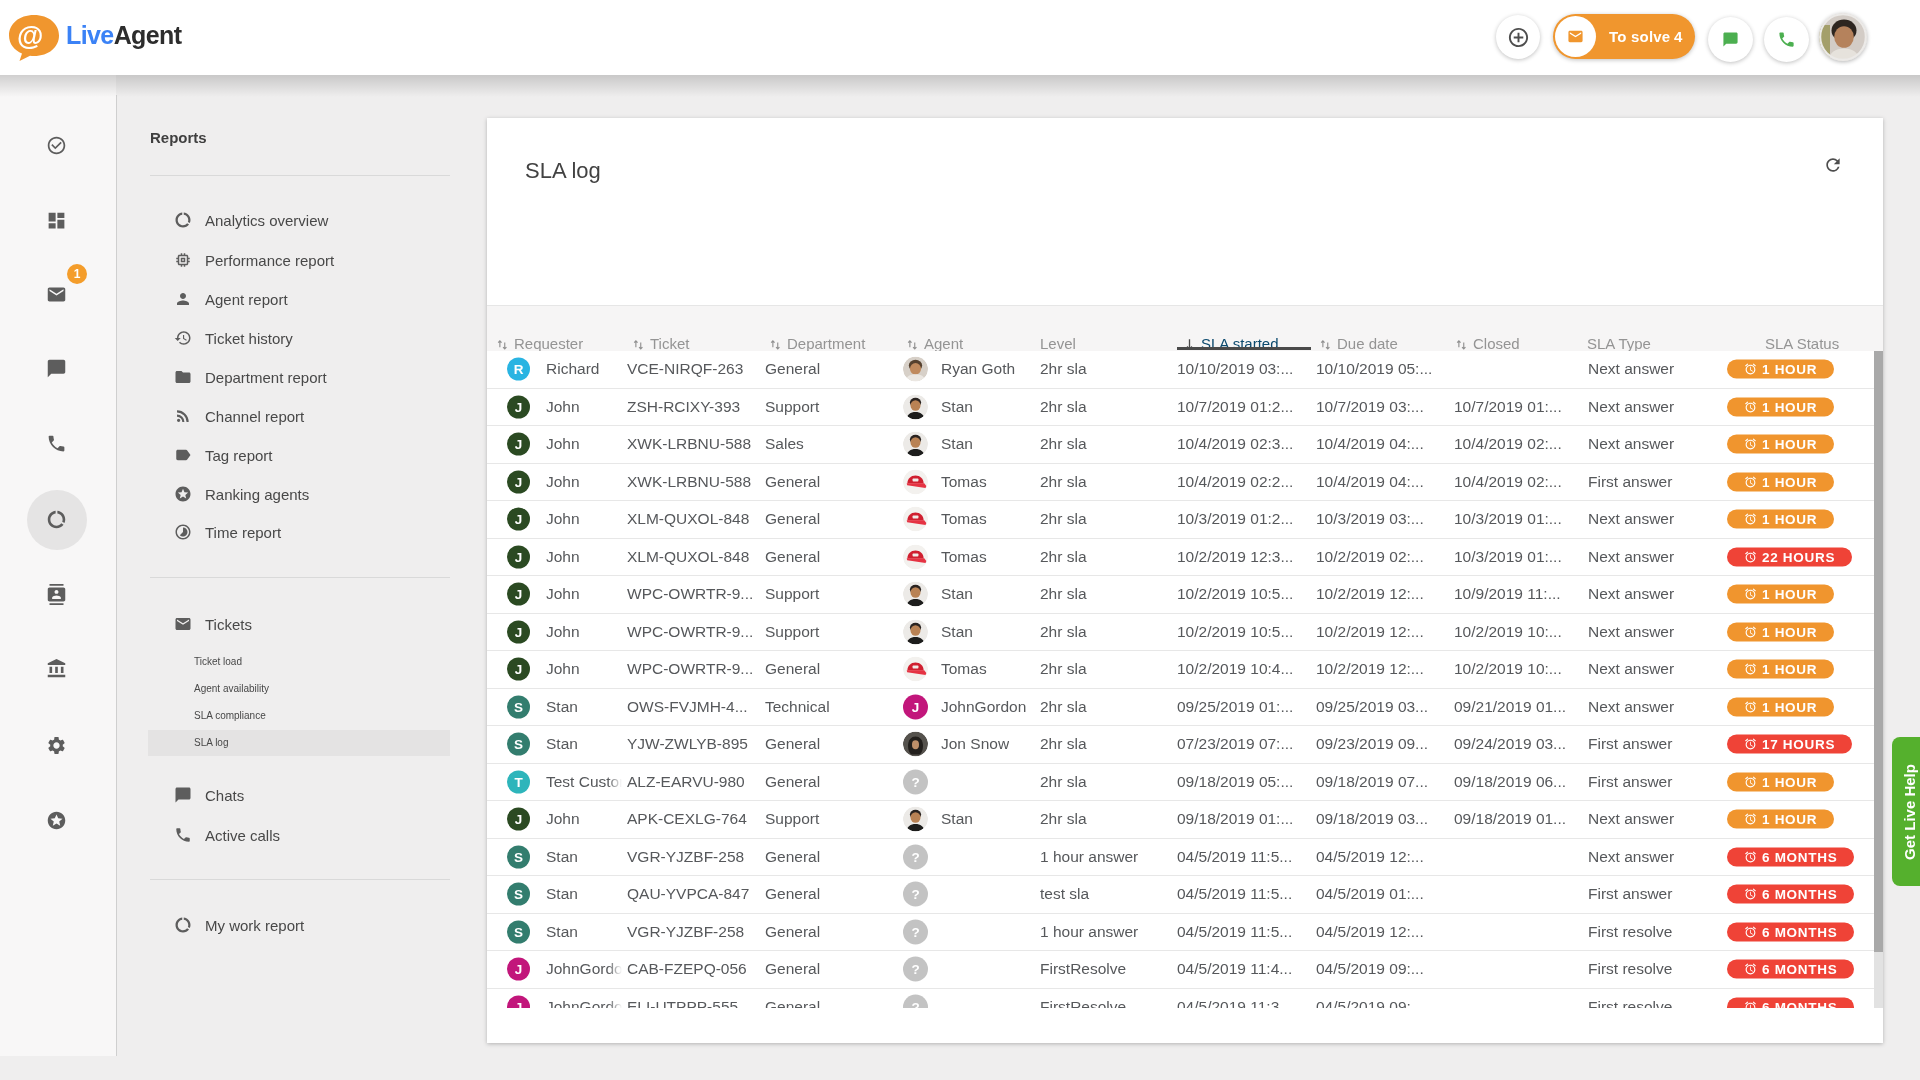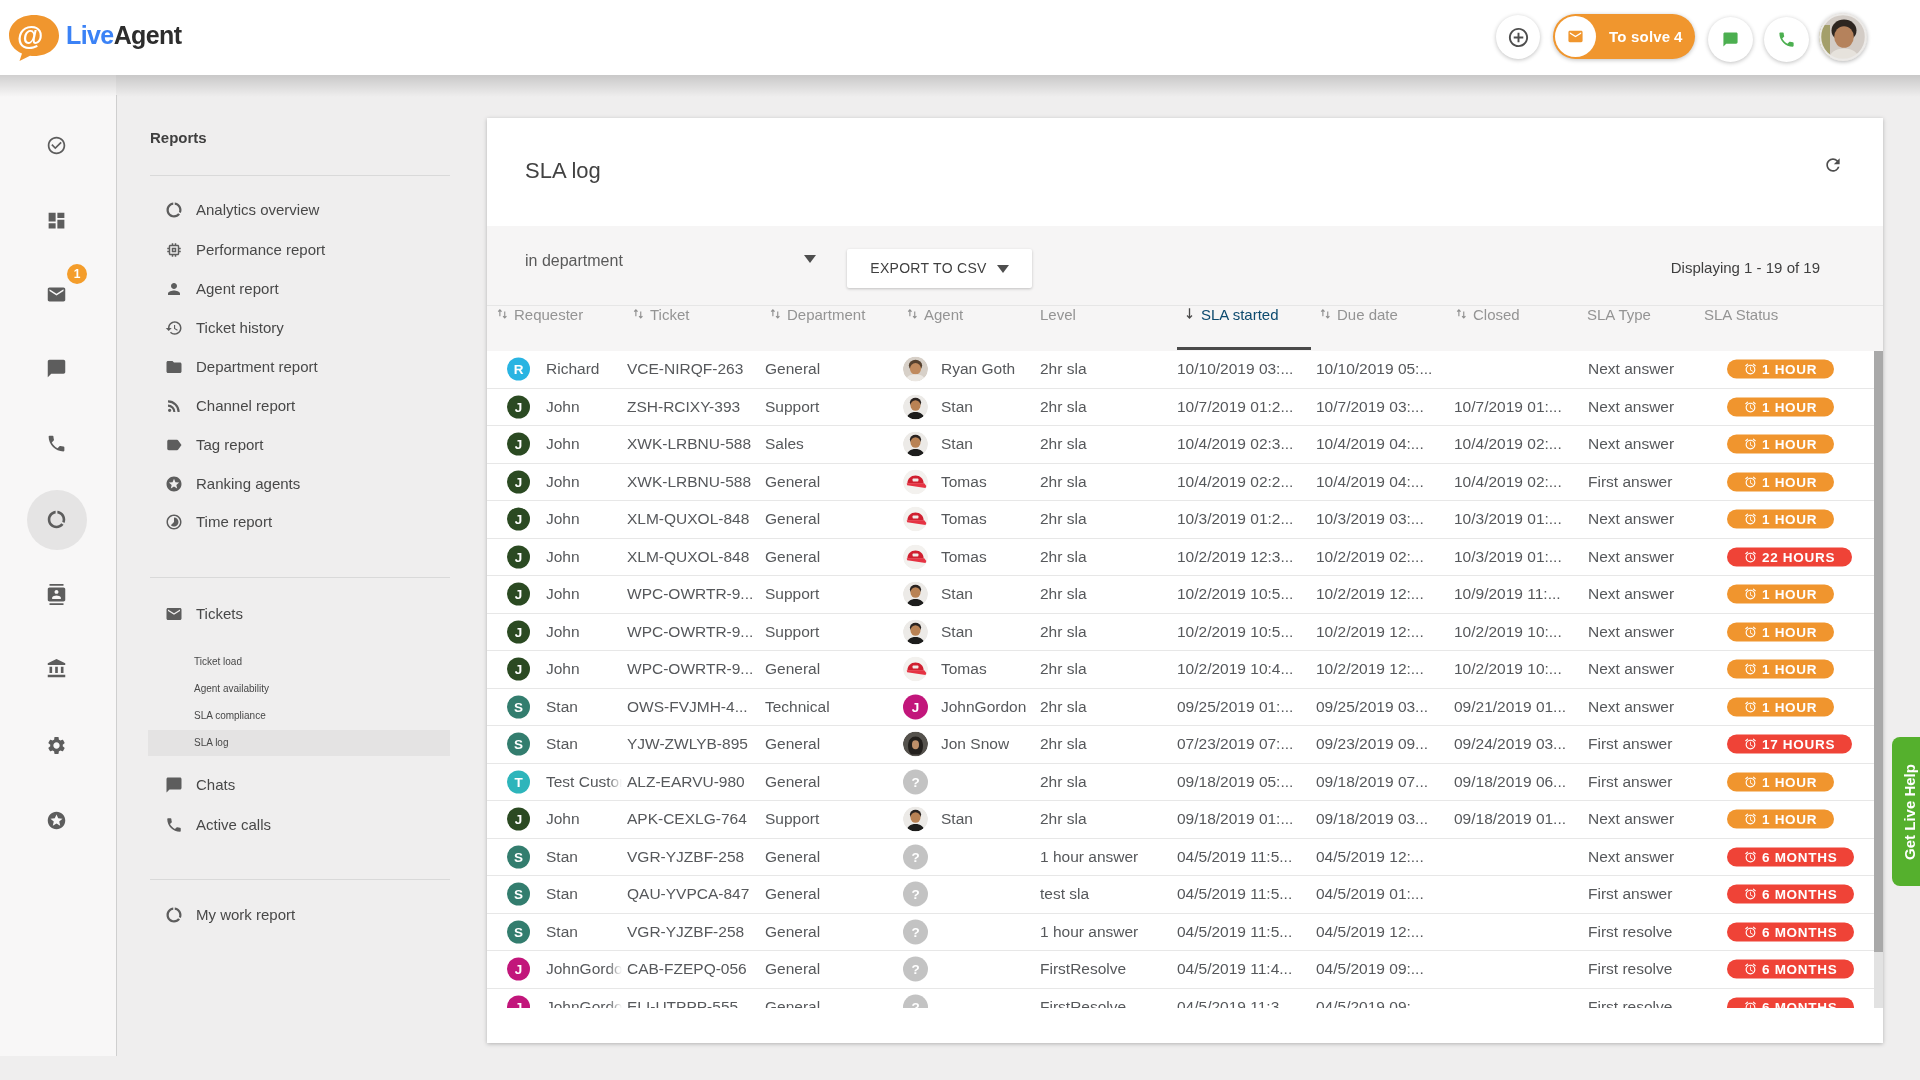--- a/index.html
+++ b/index.html
@@ -19,41 +19,41 @@
 
 .strip{position:absolute;left:0;top:75px;width:116px;height:981px;background:#f8f7f7}
 .vline{position:absolute;left:116px;top:95px;width:1px;height:961px;background:#cfcfcf}
 .sic{position:absolute;left:46px}
 .activec{position:absolute;left:27px;top:414.5px;width:60px;height:60px;border-radius:50%;background:#e5e4e4}
 .mailbadge{position:absolute;left:67px;top:189px;width:20px;height:20px;border-radius:50%;background:#f49d2b;color:#fff;font-size:12px;font-weight:bold;text-align:center;line-height:20px}
 
 .nav{position:absolute;left:117px;top:75px;width:349px;height:981px}
 .navhead{position:absolute;left:33px;top:127px;font-size:15px;font-weight:bold;color:#3f3f3f}
 .navdiv{position:absolute;left:33px;width:300px;height:1px;background:#d9d9d9}
-.navitem{position:absolute;left:48px;height:39px;display:flex;align-items:flex-start}
+.navitem{position:absolute;left:57px;height:39px;display:flex;align-items:center}
 .nicon{width:18px;height:18px;margin-right:13px}
 .nlabel{font-size:15px;color:#484848}
 .subitem{position:absolute;left:77px;height:26px;line-height:26px;font-size:10px;color:#484848}
 .sel{left:31px;padding-left:46px;width:302px;background:#e4e3e3}
 
 .ghelp{position:absolute;left:1892px;top:737px;width:34px;height:149px;background:#55b02d;border-radius:8px 0 0 8px;color:#fff}
 .ghelp span{position:absolute;left:50%;top:50%;transform:translate(-50%,-50%) rotate(-90deg);white-space:nowrap;font-size:15px;font-weight:bold}
 
 .card{position:absolute;left:487px;top:118px;width:1396px;height:925px;background:#fff;box-shadow:0 1px 4px rgba(0,0,0,.25)}
 .cardtitle{position:absolute;left:38px;top:40px;font-size:22px;color:#424242}
 .refresh{position:absolute;left:1336px;top:37px}
 .filter{position:absolute;left:0;top:108px;width:1396px;height:79px;background:#f6f5f5}
 .indep{position:absolute;left:38px;top:26px;font-size:16px;color:#5a5a5a}
 .caret{display:inline-block;width:0;height:0;border-left:6.5px solid transparent;border-right:6.5px solid transparent;border-top:8px solid #4e4e4e;vertical-align:middle}
 .selcaret{position:absolute;left:317px;top:29px}
 .expbtn{position:absolute;left:360px;top:23px;width:185px;height:39px;background:#fff;border-radius:2px;box-shadow:0 1px 3px rgba(0,0,0,.22);font-size:14px;color:#3f3f3f;text-align:center;line-height:39px;letter-spacing:.3px}
 .expbtn .caret{margin-left:10px}
 .displaying{position:absolute;left:1000px;top:33px;width:333px;text-align:right;font-size:15px;color:#3f3f3f}
 .thead{position:absolute;left:0;top:187px;width:1396px;height:46px;background:#f6f5f5;border-top:1px solid #e6e6e6}
-.hc{position:absolute;top:0;height:46px;display:flex;align-items:flex-start;font-size:15px;color:#949494}
+.hc{position:absolute;top:0;height:46px;display:flex;align-items:flex-end;font-size:15px;color:#949494}
 .hc .sort{width:15px;height:15px;margin-right:4px}
 .hsel span{color:#0c4a6e}
 .underline{position:absolute;left:690px;top:229px;width:134px;height:3px;background:#4a4a4a;z-index:5}
 .tbody{position:absolute;left:0;top:233px;width:1387px;height:657px;overflow:hidden}
 .row{position:relative;width:100%;height:37.5px;background:#fff;border-bottom:1px solid #e7e7e7}
 .c{position:absolute;top:50%;transform:translateY(-50%);white-space:nowrap;font-size:15.5px;color:#56585b}
 .lav{position:absolute;width:23px;height:23px;border-radius:50%;color:#fff;font-size:13.5px;font-weight:bold;text-align:center;line-height:23px;top:50%;transform:translateY(-50%)}
 .rav{left:507px}
 .agv{position:absolute;left:903px;top:50%;transform:translateY(-50%);width:25px;height:25px}
 .agv .lav{position:static;display:block;width:25px;height:25px;line-height:25px;transform:none}
@@ -304,26 +304,20 @@
       </span>
       <span class="nlabel">My work report</span>
     </div>
 </div>
 
 <div class="card">
   <div class="cardtitle">SLA log</div>
   <svg class="refresh" width="20" height="20" viewBox="0 0 24 24">
       <path fill="#4e4e4e" d="M17.65 6.35A7.958 7.958 0 0012 4c-4.42 0-7.99 3.58-8 8s3.58 8 8 8c3.73 0 6.84-2.55 7.73-6h-2.08A5.99 5.99 0 0112 18c-3.31 0-6-2.69-6-6s2.69-6 6-6c1.66 0 3.14.69 4.22 1.78L13 11h7V4l-2.35 2.35z"></path>
     </svg>
-  <div class="filter">
-    <span class="indep">in department</span>
-    <span class="caret selcaret"></span>
-    <div class="expbtn">EXPORT TO CSV<span class="caret"></span></div>
-    <div class="displaying">Displaying 1 - 19 of 19</div>
-  </div>
   <div class="thead">
 <div class="hc" style="left:8px">
         <svg class="sort" viewBox="0 0 16 16">
           <g stroke="#8f8f8f" fill="none" stroke-width="1.2">
             <path d="M5.2 11V4.2M3.4 6l1.8-1.9L7 6"></path>
             <path d="M10.4 5.8v6.9M8.6 10.8l1.8 1.9 1.8-1.9"></path>
           </g>
         </svg>
         <span>Requester</span>
       </div>
@@ -379,21 +373,21 @@
           <g stroke="#8f8f8f" fill="none" stroke-width="1.2">
             <path d="M5.2 11V4.2M3.4 6l1.8-1.9L7 6"></path>
             <path d="M10.4 5.8v6.9M8.6 10.8l1.8 1.9 1.8-1.9"></path>
           </g>
         </svg>
         <span>Closed</span>
       </div>
 <div class="hc" style="left:1100px">
         <span>SLA Type</span>
       </div>
-<div class="hc" style="left:1217px">
+<div class="hc" style="left:1278px">
         <span>SLA Status</span>
       </div>
   </div>
   <div class="underline"></div>
   <div class="tbody">
 <div class="row">
         <span class="lav rav" style="background:#29b4e2">R</span>
         <span class="c cn">Richard</span>
         <span class="c ct">VCE-NIRQF-263</span>
         <span class="c cd">General</span>

